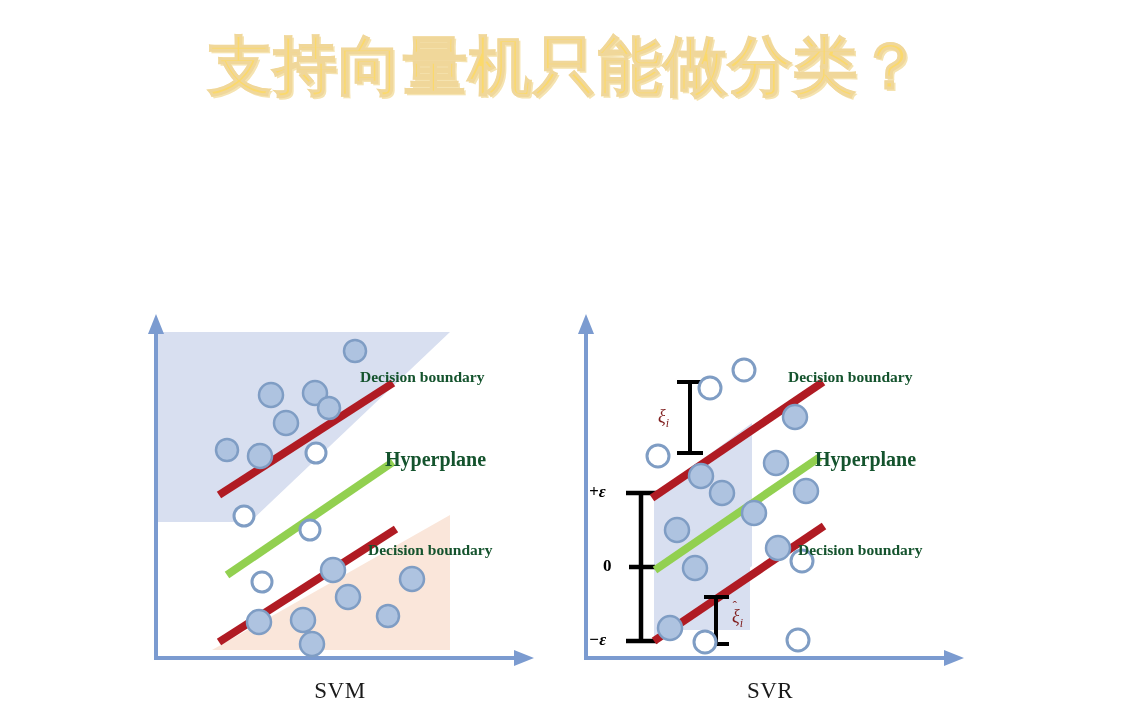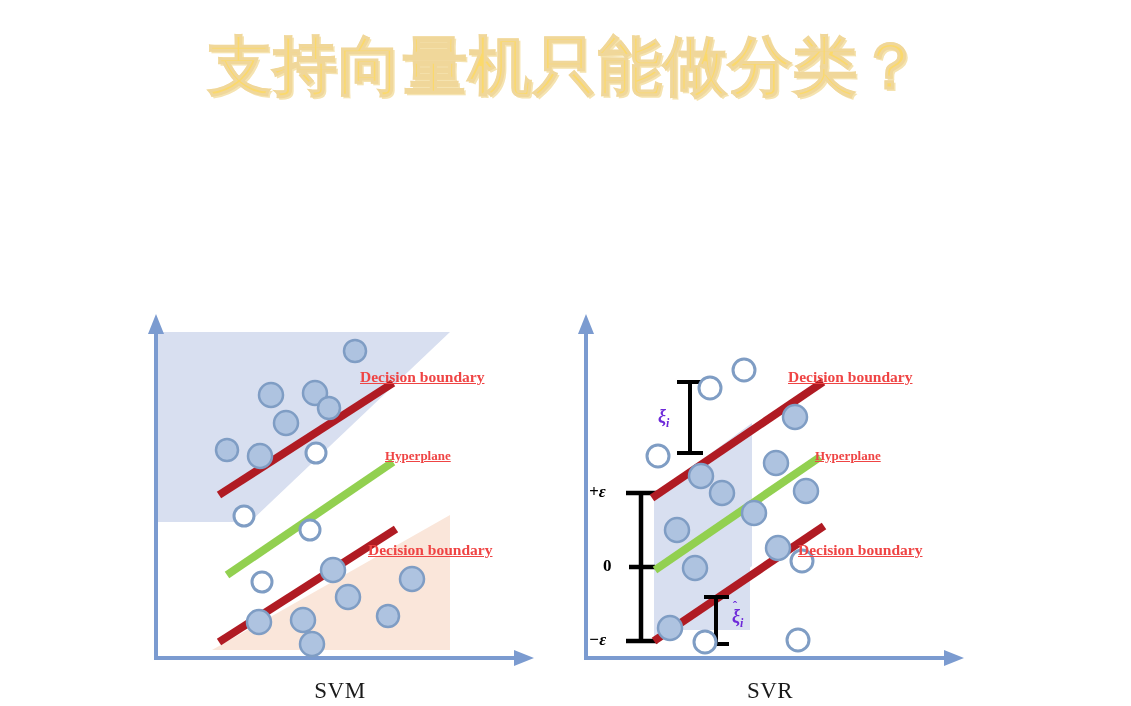--- a/index.html
+++ b/index.html
@@ -30,34 +30,34 @@
   #panel-svr{left:570px;}
   .panel svg{position:absolute;left:0;top:0;}
   .panel-caption{
     position:absolute;bottom:0;width:100%;text-align:center;
     font-family:"Liberation Serif","DejaVu Serif",serif;
     font-weight:normal;font-size:23px;color:#1a1a1a;letter-spacing:.5px;
   }
   .lbl{
     position:absolute;
     font-family:"Liberation Serif","DejaVu Serif",serif;
-    font-weight:bold;color:#ef4444;white-space:nowrap;text-decoration:underline;
+    font-weight:bold;color:#14532d;white-space:nowrap;
   }
   .lbl-db{font-size:15.5px;}
-  .lbl-hp{font-size:13px;}
+  .lbl-hp{font-size:20px;}
   .axlbl{
     position:absolute;
     font-family:"Liberation Serif","DejaVu Serif",serif;
     font-weight:bold;font-style:italic;color:#000;white-space:nowrap;font-size:17px;
   }
   .axlbl.zero{font-style:normal;}
   .xilbl{
     position:absolute;
     font-family:"Liberation Serif","DejaVu Serif",serif;
-    font-weight:bold;font-style:italic;color:#6d28d9;white-space:nowrap;font-size:18px;
+    font-weight:normal;font-style:italic;color:#7f1d1d;white-space:nowrap;font-size:18px;
   }
   .xilbl .sub{font-size:12px;vertical-align:sub;}
   .hatwrap{position:relative;display:inline-block;}
   .hatwrap .hat{position:absolute;left:0;right:2px;top:-8px;text-align:center;font-size:13px;font-style:normal;}
 </style>
 </head>
 <body>
 
 <div id="stage">
 

